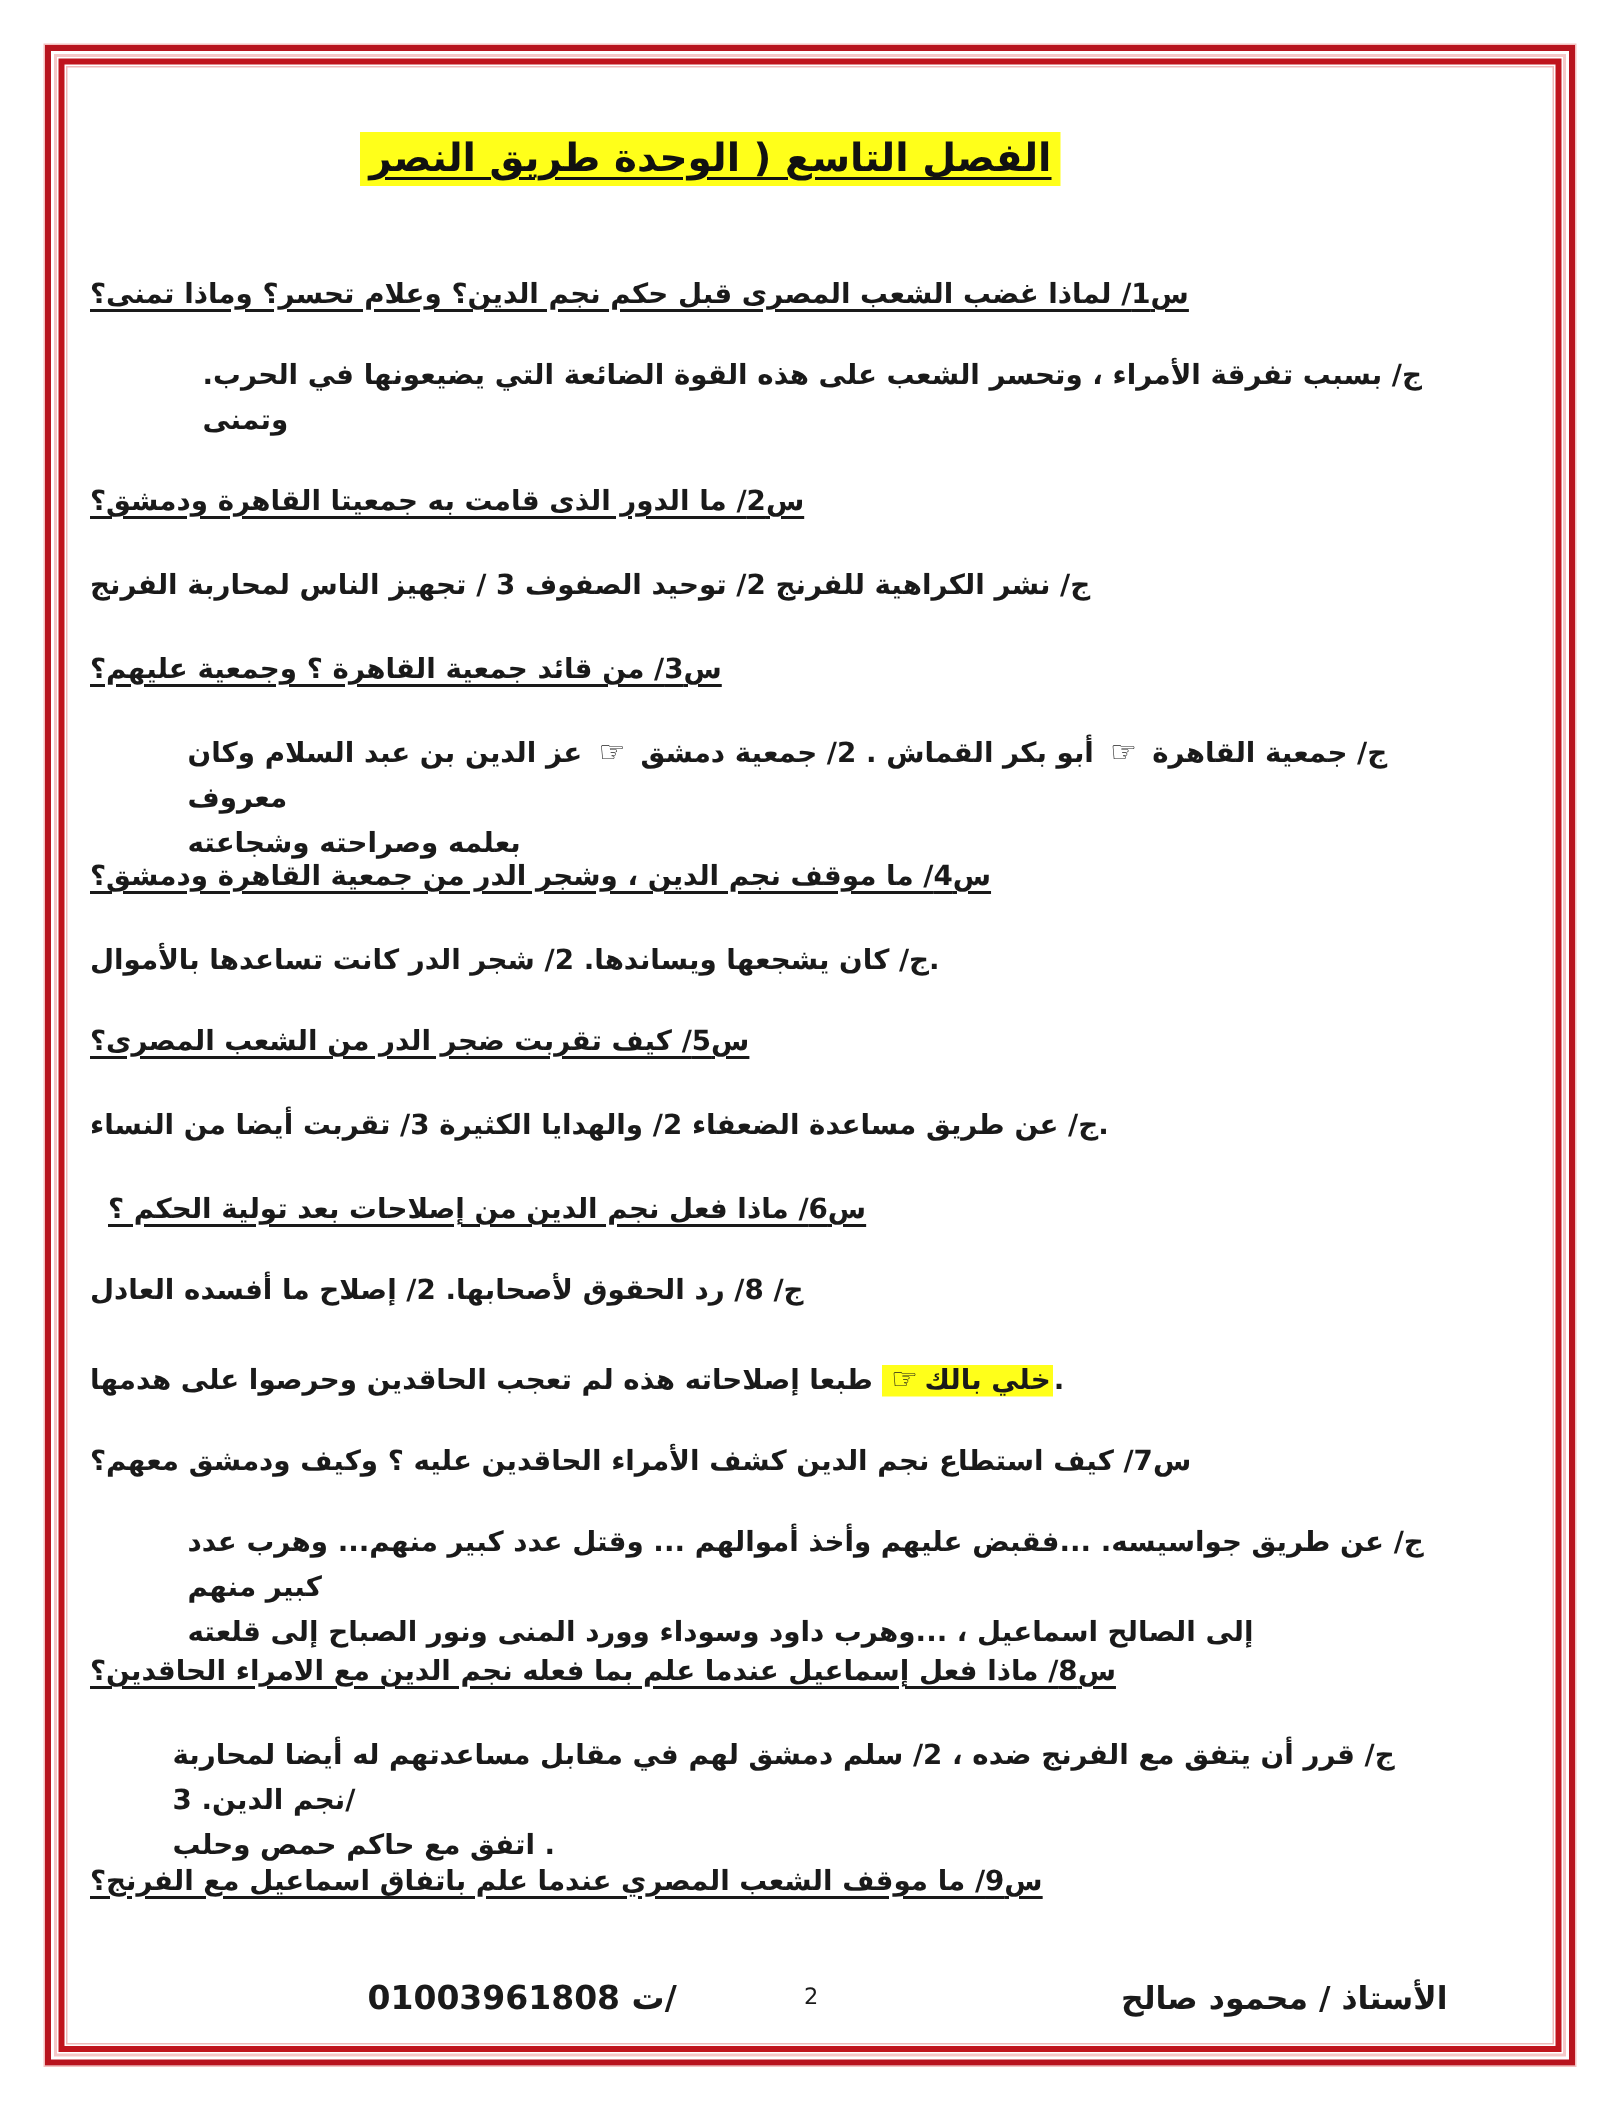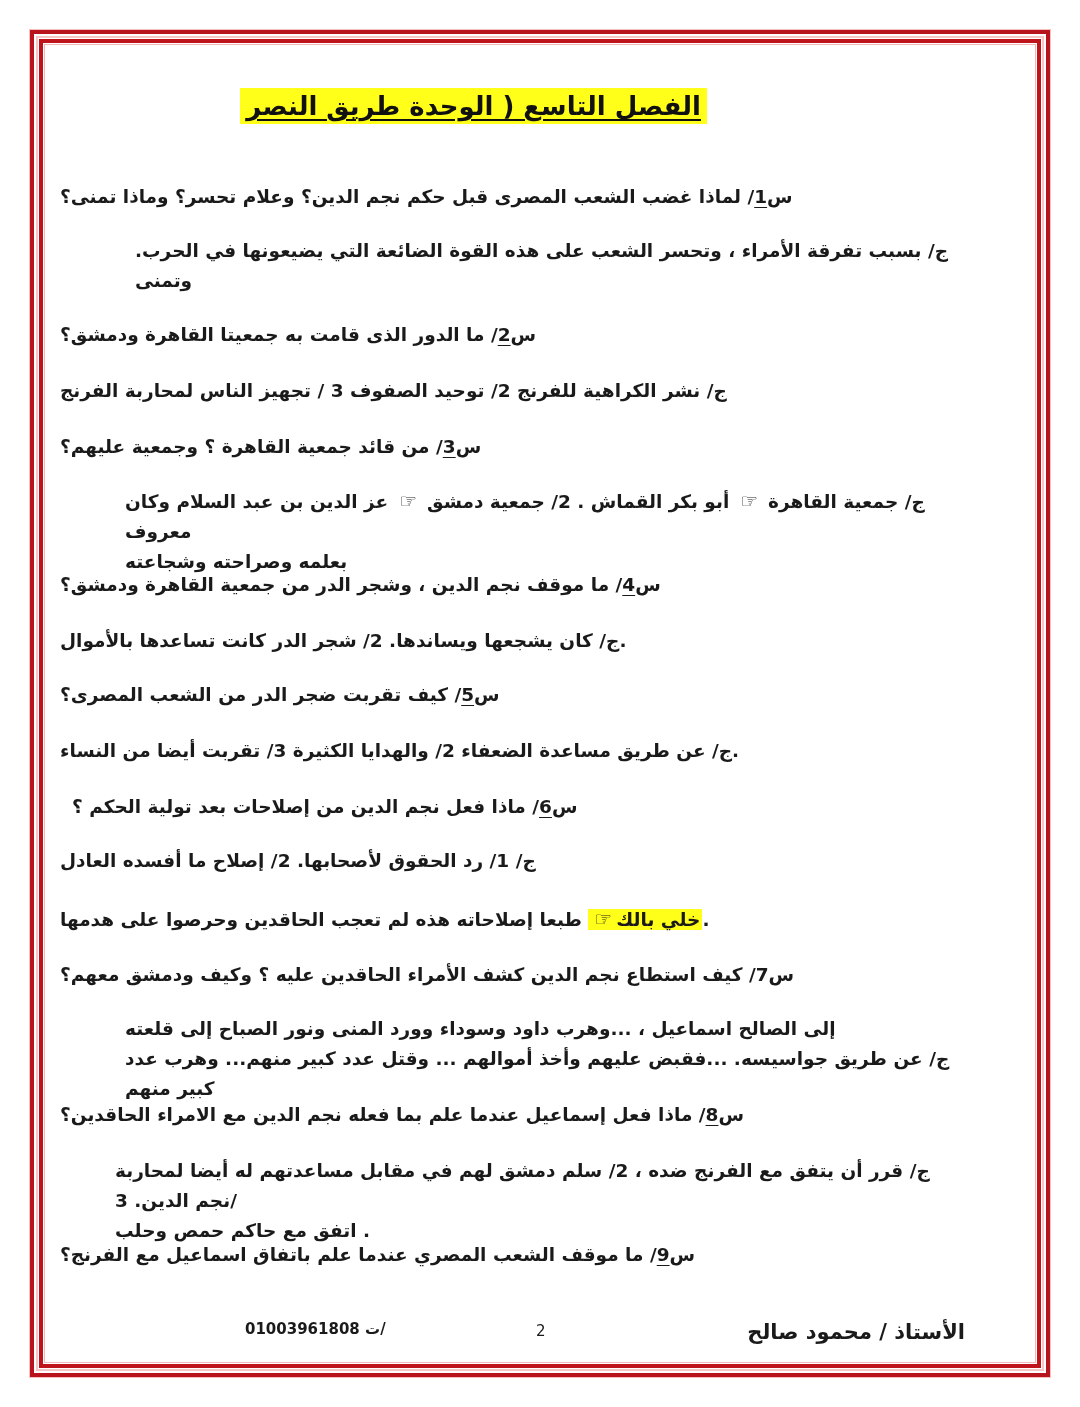--- a/index.html
+++ b/index.html
@@ -80,20 +80,21 @@
     }
     .block {
       position: absolute;
       right: 0;
       width: 905px;
       font-weight: bold;
       font-size: 18.5px;
       line-height: 30px;
     }
     .q {
+      text-decoration: underline;
       text-decoration-thickness: 1.5px;
       text-underline-offset: 4px;
       text-align: center;
     }
     .q .num {
       text-decoration: underline;
     }
     .a {
       color: #1a1a1a;
     }
@@ -129,21 +130,21 @@
       left: 476px;
       top: 2px;
       font-size: 15px;
       font-weight: normal;
     }
     .footer .phone {
       position: absolute;
       left: 185px;
       top: 0;
       direction: ltr;
-      font-size: 15px;
+      font-size: 22px;
     }
   </style>
 </head>
 <body>
 
 <div class="frame-outer"></div>
 <div class="frame-mid"></div>
 <div class="frame-inner"></div>
 <div class="frame-inner2"></div>
 
@@ -198,35 +199,35 @@
 
 <div class="block a" style="top:736px; right:115px;">
   <div>ج/ عن طريق مساعدة الضعفاء 2/ والهدايا الكثيرة 3/ تقربت أيضا من النساء.</div>
 </div>
 
 <div class="block" style="top:792px; right:103px;">
   <span class="q"><span>س</span><span class="num">6</span><span>/ ماذا فعل نجم الدين من إصلاحات بعد تولية الحكم ؟</span></span>
 </div>
 
 <div class="block a" style="top:846px; right:115px;">
-  <div>ج/ 1/ رد الحقوق لأصحابها. 2/ إصلاح ما أفسده العادل</div>
+  <div>ج/ 8/ رد الحقوق لأصحابها. 2/ إصلاح ما أفسده العادل</div>
 </div>
 
 <div class="block a" style="top:904px; right:115px;">
   <span class="hl"><span>خلي بالك</span><span class="hand">☜</span></span>
   <span>طبعا إصلاحاته هذه لم تعجب الحاقدين وحرصوا على هدمها.</span>
 </div>
 
 <div class="block" style="top:960px; right:115px;">
   <span>س7/ كيف استطاع نجم الدين كشف الأمراء الحاقدين عليه ؟ وكيف ودمشق معهم؟</span>
 </div>
 
 <div class="block a" style="top:1014px; right:115px; width:840px;">
+  <div>ج/ عن طريق جواسيسه. ...فقبض عليهم وأخذ أموالهم ... وقتل عدد كبير منهم... وهرب عدد كبير منهم</div>
   <div>إلى الصالح اسماعيل ، ...وهرب داود وسوداء وورد المنى ونور الصباح إلى قلعته</div>
-  <div>ج/ عن طريق جواسيسه. ...فقبض عليهم وأخذ أموالهم ... وقتل عدد كبير منهم... وهرب عدد كبير منهم</div>
 </div>
 
 <div class="block" style="top:1100px; right:115px;">
   <span class="q"><span>س</span><span class="num">8</span><span>/ ماذا فعل إسماعيل عندما علم بما فعله نجم الدين مع الامراء الحاقدين؟</span></span>
 </div>
 
 <div class="block a" style="top:1156px; right:115px; width:850px;">
   <div>ج/ قرر أن يتفق مع الفرنج ضده ، 2/ سلم دمشق لهم في مقابل مساعدتهم له أيضا لمحاربة نجم الدين. 3/</div>
   <div>اتفق مع حاكم حمص وحلب .</div>
 </div>

